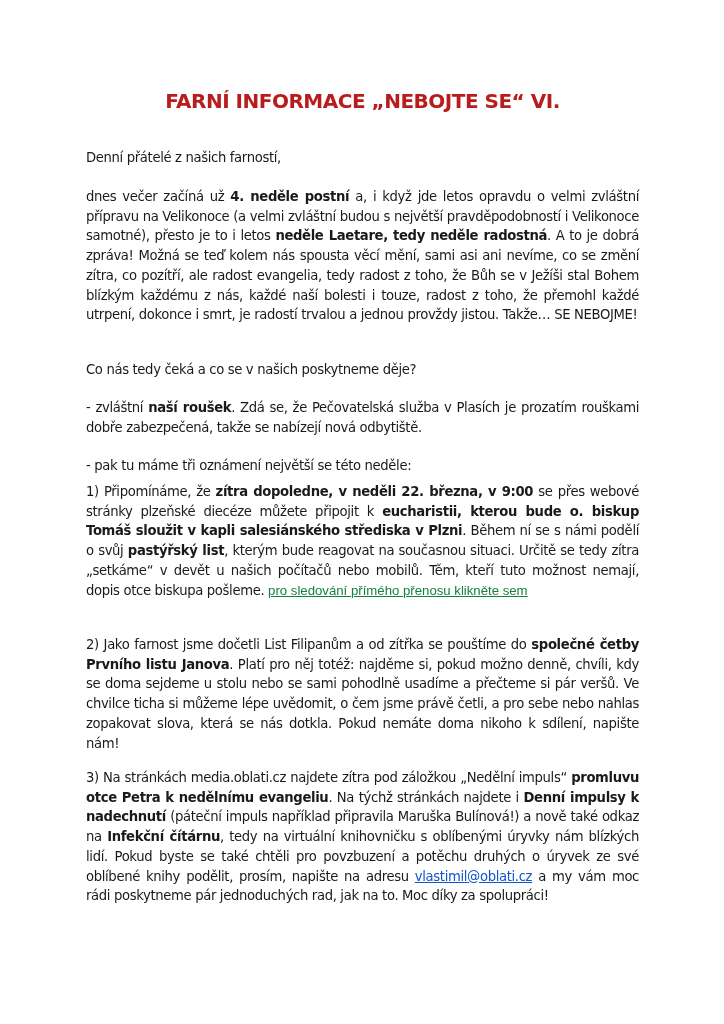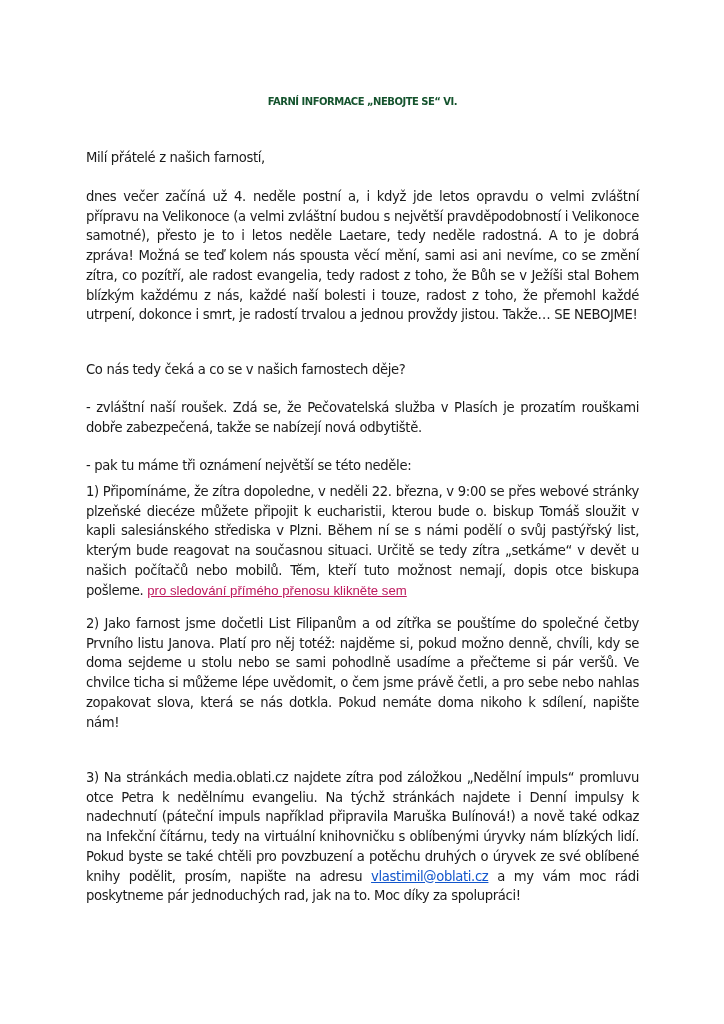--- a/index.html
+++ b/index.html
@@ -5,52 +5,52 @@
   html, body { margin: 0; padding: 0; background: #ffffff; }
   body { width: 724px; height: 1024px; position: relative; overflow: hidden; }
   .page {
     position: absolute; left: 86px; top: 0; width: 553px;
     font-family: "DejaVu Sans", sans-serif;
     font-size: 13.2px; line-height: 19.7px; color: #1a1a1a;
     letter-spacing: -0.35px;
   }
   .title {
     position: absolute; top: 92px; left: 0; width: 553px; text-align: center;
-    font-weight: bold; font-size: 10px; letter-spacing: -0.5px; color: #14532d;
+    font-weight: bold; font-size: 20px; letter-spacing: -0.5px; color: #b91c1c;
   }
   .p { position: absolute; left: 0; width: 553px; margin: 0; }
   .just { text-align: justify; text-align-last: left; }
-  b { font-weight: normal; }
-  a.link { color: #be185d; text-decoration: underline; font-family: "Liberation Sans", sans-serif; letter-spacing: 0; }
+  b { font-weight: bold; }
+  a.link { color: #15803d; text-decoration: underline; font-family: "Liberation Sans", sans-serif; letter-spacing: 0; }
   a.mail { color: #1155cc; text-decoration: underline; }
 </style>
 </head>
 <body>
 
 <div class="page">
   <div class="title">FARNÍ INFORMACE „NEBOJTE SE“ VI.</div>
 
-  <p class="p" style="top:148px">Milí přátelé z našich farností,</p>
+  <p class="p" style="top:148px">Denní přátelé z našich farností,</p>
 
   <p class="p just" style="top:187px">
     <span>dnes večer začíná už </span><b>4. neděle postní</b><span> a, i když jde letos opravdu o velmi zvláštní přípravu na Velikonoce (a velmi zvláštní budou s největší pravděpodobností i Velikonoce samotné), přesto je to i letos </span><b>neděle Laetare, tedy neděle radostná</b><span>. A to je dobrá zpráva! Možná se teď kolem nás spousta věcí mění, sami asi ani nevíme, co se změní zítra, co pozítří, ale radost evangelia, tedy radost z toho, že Bůh se v Ježíši stal Bohem blízkým každému z nás, každé naší bolesti i touze, radost z toho, že přemohl každé utrpení, dokonce i smrt, je radostí trvalou a jednou provždy jistou. Takže… SE NEBOJME!</span>
   </p>
 
-  <p class="p" style="top:360px">Co nás tedy čeká a co se v našich farnostech děje?</p>
+  <p class="p" style="top:360px">Co nás tedy čeká a co se v našich poskytneme děje?</p>
 
   <p class="p just" style="top:398px">
     <span>- zvláštní </span><b>naší roušek</b><span>. Zdá se, že Pečovatelská služba v Plasích je prozatím rouškami dobře zabezpečená, takže se nabízejí nová odbytiště.</span>
   </p>
 
   <p class="p" style="top:456px">- pak tu máme tři oznámení největší se této neděle:</p>
 
   <p class="p just" style="top:482px">
     <span>1) Připomínáme, že </span><b>zítra dopoledne, v neděli 22. března, v 9:00</b><span> se přes webové stránky plzeňské diecéze můžete připojit k </span><b>eucharistii, kterou bude o. biskup Tomáš sloužit v kapli salesiánského střediska v Plzni</b><span>. Během ní se s námi podělí o svůj </span><b>pastýřský list</b><span>, kterým bude reagovat na současnou situaci. Určitě se tedy zítra „setkáme“ v devět u našich počítačů nebo mobilů. Těm, kteří tuto možnost nemají, dopis otce biskupa pošleme. </span><a class="link" href="#">pro sledování přímého přenosu klikněte sem</a>
   </p>
 
-  <p class="p just" style="top:614px">
+  <p class="p just" style="top:635px">
     <span>2) Jako farnost jsme dočetli List Filipanům a od zítřka se pouštíme do </span><b>společné četby Prvního listu Janova</b><span>. Platí pro něj totéž: najděme si, pokud možno denně, chvíli, kdy se doma sejdeme u stolu nebo se sami pohodlně usadíme a přečteme si pár veršů. Ve chvilce ticha si můžeme lépe uvědomit, o čem jsme právě četli, a pro sebe nebo nahlas zopakovat slova, která se nás dotkla. Pokud nemáte doma nikoho k sdílení, napište nám!</span>
   </p>
 
   <p class="p just" style="top:768px">
     <span>3) Na stránkách media.oblati.cz najdete zítra pod záložkou „Nedělní impuls“ </span><b>promluvu otce Petra k nedělnímu evangeliu</b><span>. Na týchž stránkách najdete i </span><b>Denní impulsy k nadechnutí</b><span> (páteční impuls například připravila Maruška Bulínová!) a nově také odkaz na </span><b>Infekční čítárnu</b><span>, tedy na virtuální knihovničku s oblíbenými úryvky nám blízkých lidí. Pokud byste se také chtěli pro povzbuzení a potěchu druhých o úryvek ze své oblíbené knihy podělit, prosím, napište na adresu </span><a class="mail" href="#">vlastimil@oblati.cz</a><span> a my vám moc rádi poskytneme pár jednoduchých rad, jak na to. Moc díky za spolupráci!</span>
   </p>
 </div>
 
 </body></html>

